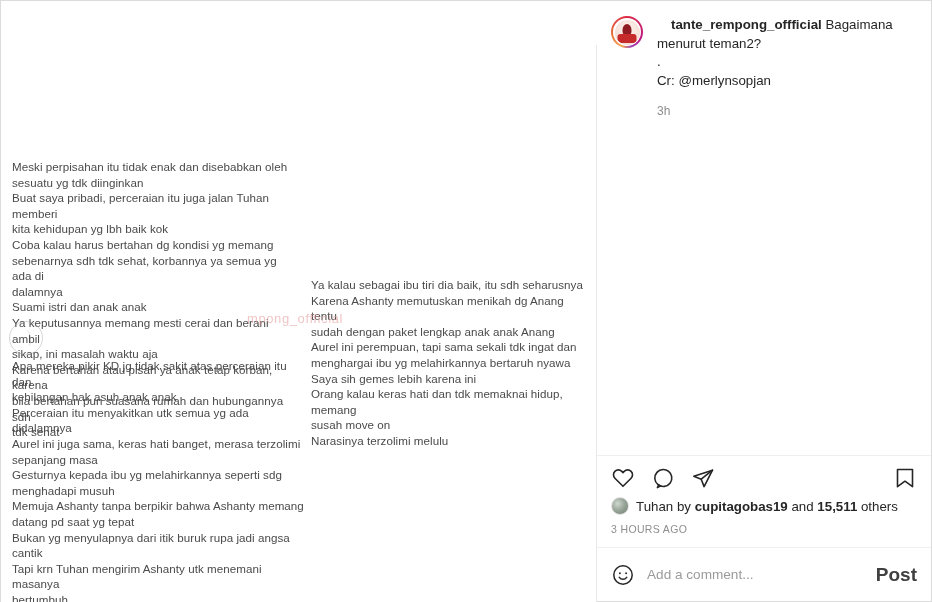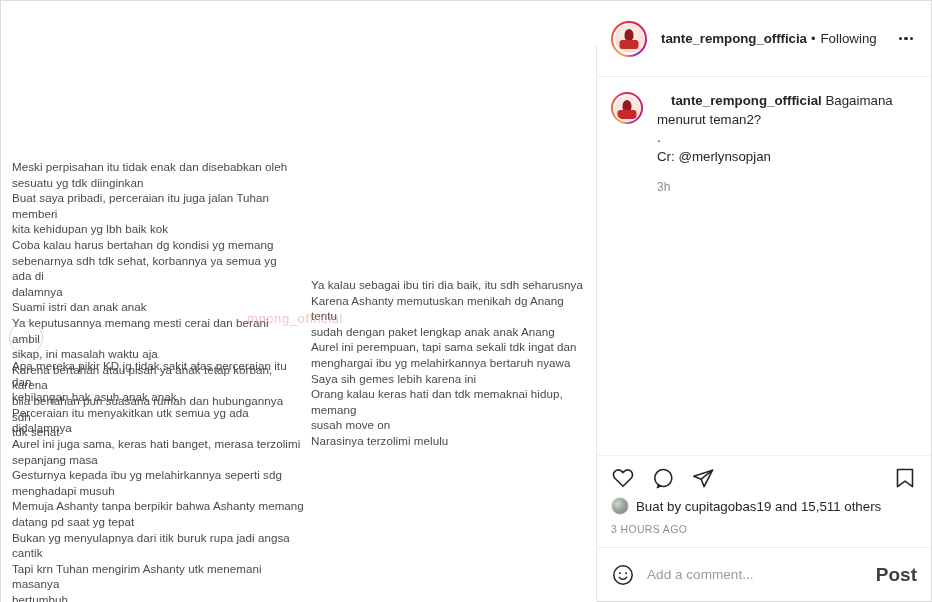--- a/index.html
+++ b/index.html
@@ -223,21 +223,21 @@
     color: #262626;
   }
   .liker-avatar {
     width: 18px; height: 18px;
     border-radius: 50%;
     margin-right: 7px;
     flex: 0 0 auto;
     background: radial-gradient(circle at 35% 35%, #cfd8cf 0%, #9aa79a 45%, #6e7c72 100%);
     border: 1px solid #e3e3e3;
   }
-  .likes-text b { font-weight: normal; }
+  .likes-text b { font-weight: bold; }
   .ts-row {
     font-size: 10.5px;
     color: #8e8e8e;
     letter-spacing: 0.35px;
     padding: 6px 0 12px 0;
   }
 
   
   .composer {
     flex: 0 0 auto;
@@ -310,35 +310,20 @@
 menghargai ibu yg melahirkannya bertaruh nyawa
 Saya sih gemes lebih karena ini
 Orang kalau keras hati dan tdk memaknai hidup, memang
 susah move on
 Narasinya terzolimi melulu</div>
     <div class="wm-text">mpong_offficial</div>
   </div>
 
   <div class="side-panel">
 
-    <div class="post-header">
-      <div class="avatar-ring">
-        <div class="avatar-inner">
-          <div class="avatar-img"></div>
-        </div>
-      </div>
-      <span class="header-name">tante_rempong_offficia</span>
-      <span class="header-dot">•</span>
-      <span class="header-following">Following</span>
-      <div class="header-more">
-        <i></i>
-        <i></i>
-        <i></i>
-      </div>
-    </div>
 
     <div class="caption-region">
       <div class="caption-row">
         <div class="caption-avatar">
           <div class="avatar-ring">
             <div class="avatar-inner">
               <div class="avatar-img"></div>
             </div>
           </div>
         </div>
@@ -373,21 +358,21 @@
         <button class="icon-btn save" aria-label="Save">
           <svg width="24" height="24" viewBox="0 0 24 24" fill="none" stroke="#262626" stroke-width="1.6" stroke-linecap="round" stroke-linejoin="round">
             <path d="M4.5 3.5h15v17.2l-7.5-5.5-7.5 5.5z"></path>
           </svg>
         </button>
       </div>
 
       <div class="likes-row">
         <div class="liker-avatar"></div>
         <div class="likes-text">
-          <span>Buat by </span><b>cupitagobas19</b><span> and </span><b>15,511</b><span> others</span>
+          <span>Tuhan by </span><b>cupitagobas19</b><span> and </span><b>15,511</b><span> others</span>
         </div>
       </div>
 
       <div class="ts-row">3 HOURS AGO</div>
     </div>
 
     <div class="composer">
       <button class="emoji-btn" aria-label="Emoji">
         <svg width="24" height="24" viewBox="0 0 24 24" fill="none" stroke="#262626" stroke-width="1.5" stroke-linecap="round" stroke-linejoin="round">
           <circle cx="12" cy="12" r="9.2"></circle>

